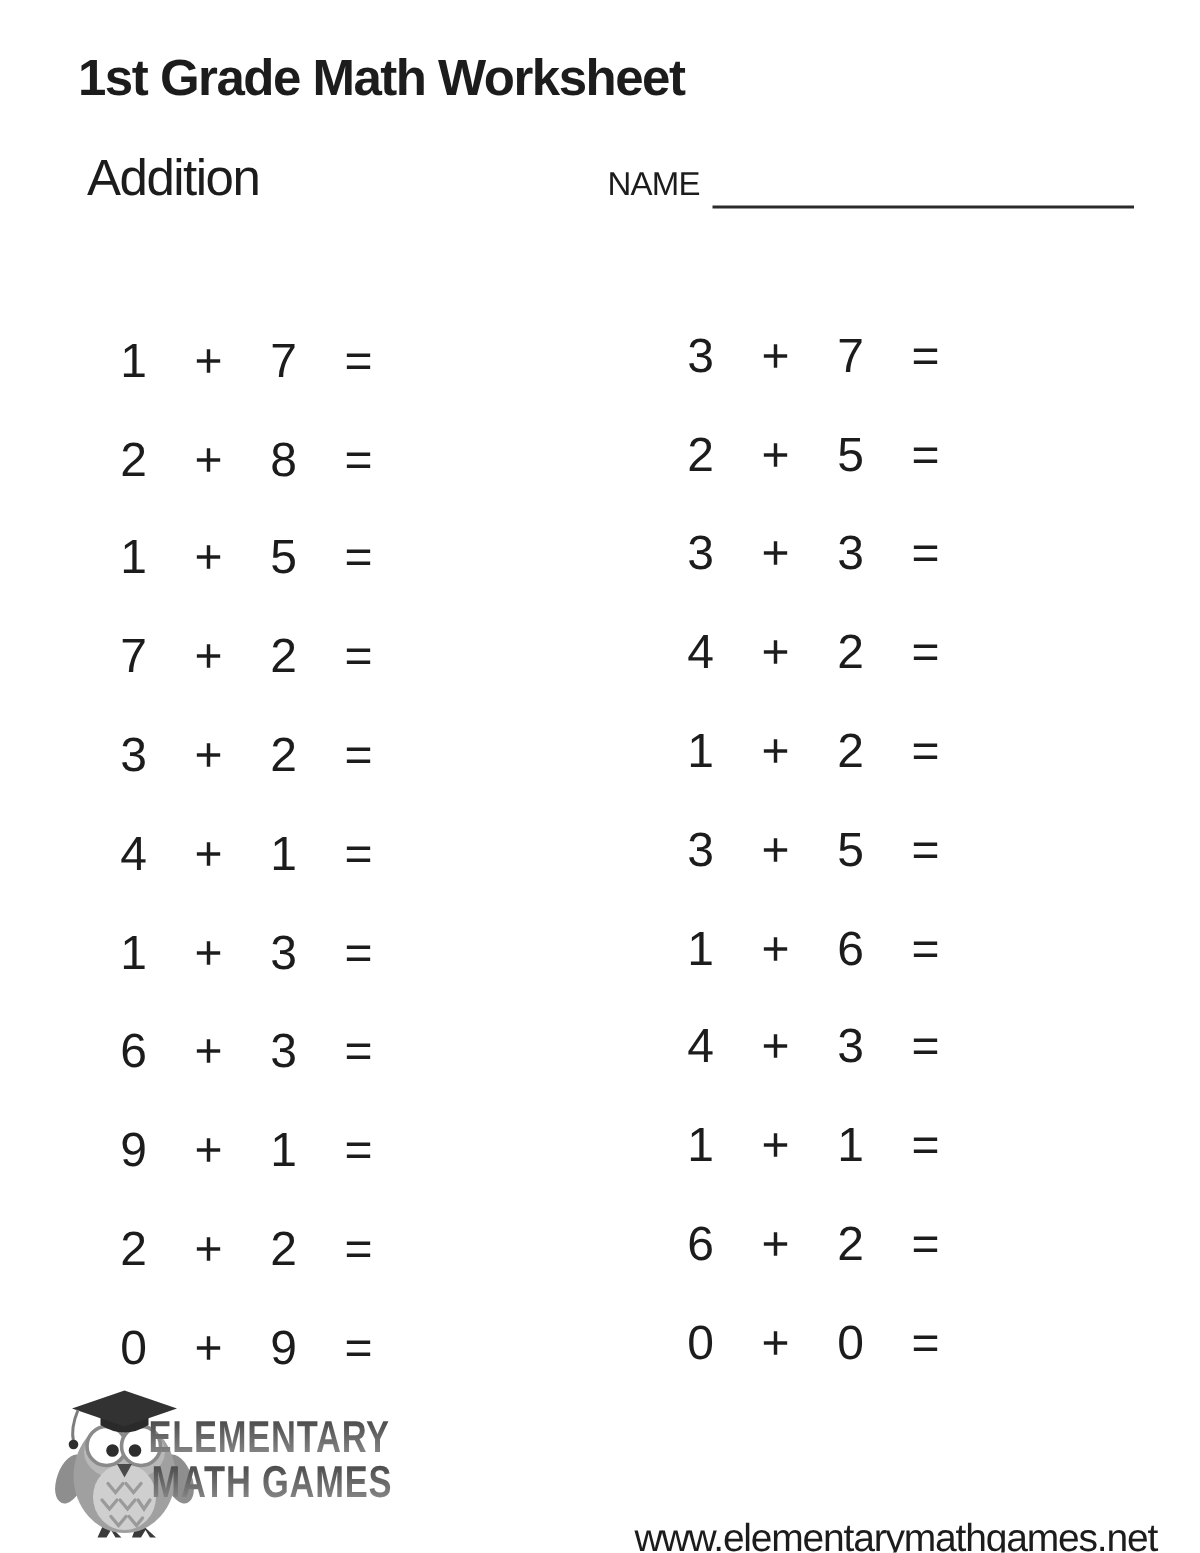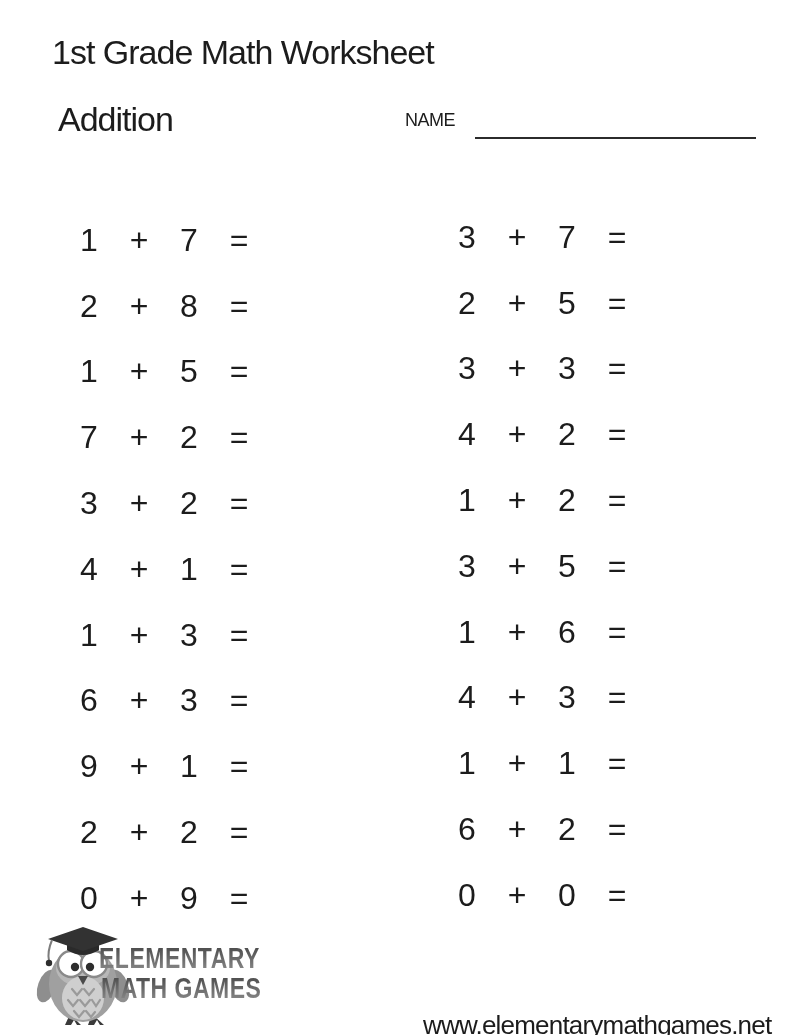--- a/index.html
+++ b/index.html
@@ -2,29 +2,29 @@
 <html style="--lg-top: #3d3d3d; --lg-bottom: #979797;"><head>
 <meta charset="utf-8">
 <style>
   html, body { margin:0; padding:0; }
   body {
     width:800px; height:1035px; background:#ffffff; position:relative;
     font-family:"Liberation Sans", sans-serif; color:#1c1c1c; overflow:hidden;
   }
   .title {
     position:absolute; left:52px; top:33px; margin:0;
-    font-size:34px; font-weight:400; letter-spacing:-1px; white-space:nowrap;
+    font-size:34px; font-weight:700; letter-spacing:-1px; white-space:nowrap;
   }
   .subtitle {
     position:absolute; left:58px; top:100px; margin:0;
     font-size:34px; font-weight:400; letter-spacing:-1px;text-align:center;
   }
   .name-label {
     position:absolute; left:405px; top:110px;
-    font-size:18px; letter-spacing:-0.5px;
+    font-size:22px; letter-spacing:-0.5px;
   }
   .name-line {
     position:absolute; left:475px; top:107px; width:281px; height:30px;
     border-bottom:2px solid #2b2b2b;
   }
   .problems { position:absolute; display:flex; flex-direction:column; }
   .problems.left  { left:64px;  top:207px; }
   .problems.right { left:442px; top:204px; }
   .problem-row { height:65.8px; display:flex; align-items:center; }
   .cell { width:50px; text-align:center; font-size:32px; line-height:1; }

